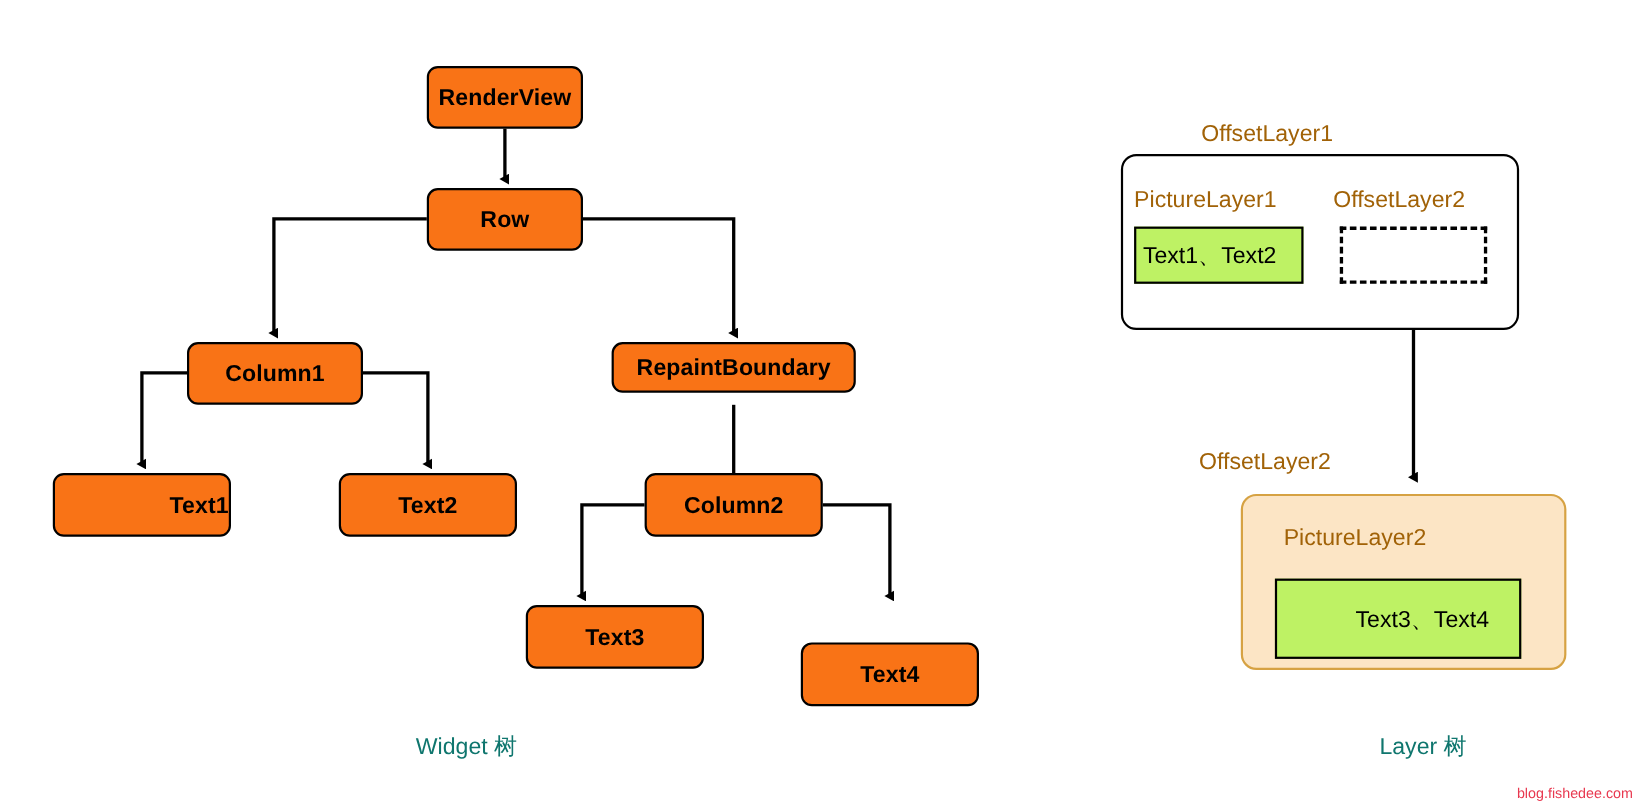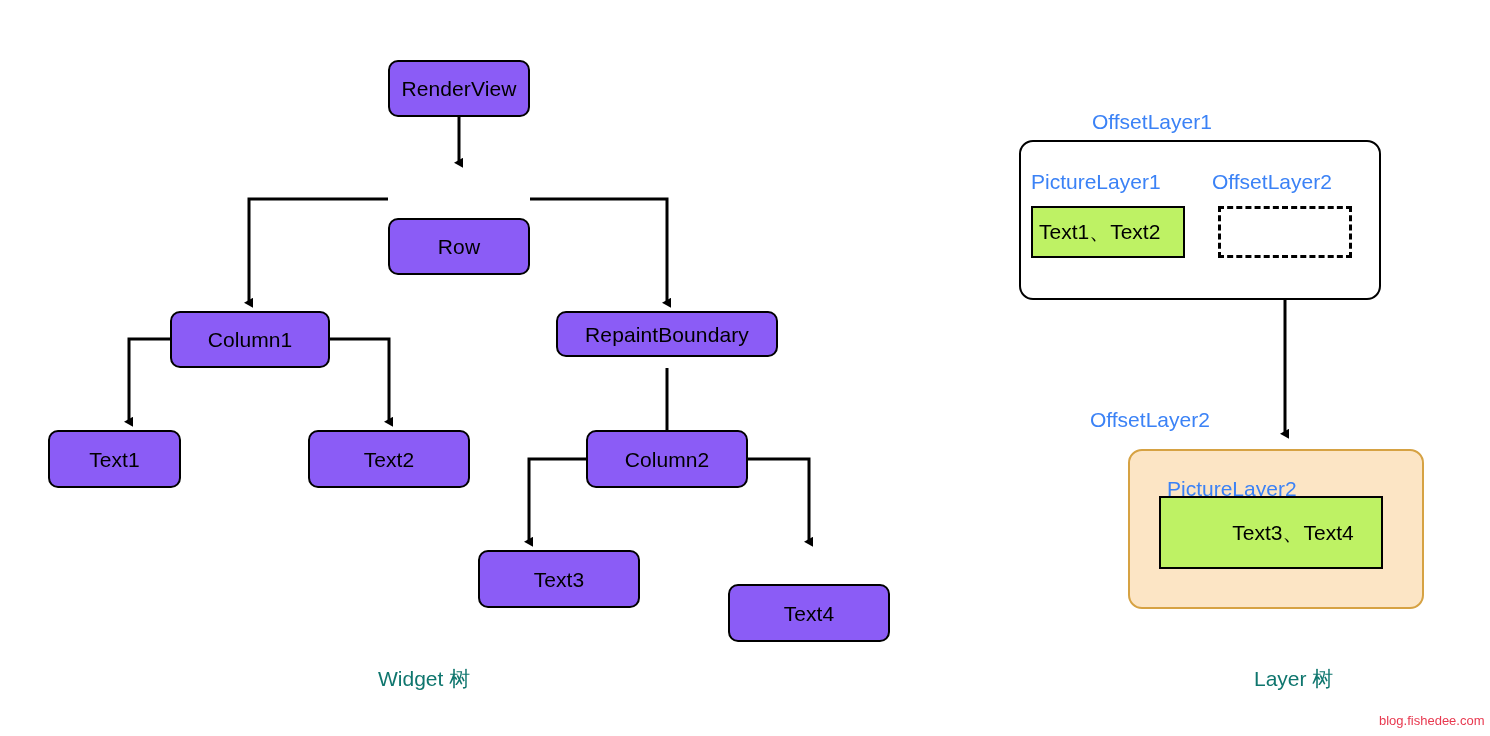--- a/index.html
+++ b/index.html
@@ -18,35 +18,36 @@
   #canvas {
     position: absolute;
     inset: 0;
     width: 1490px;
     height: 736px;
   }
   .node {
     position: absolute;
     box-sizing: border-box;
     border: 2px solid #000000;
-    background: #8b5cf6;
+    background: #f97316;
     border-radius: 10px;
     display: flex;
     align-items: center;
     justify-content: center;
     font-size: 21px;
     line-height: 1;
     letter-spacing: 0.1px;
     color: #000000;
+    font-weight: bold;
   }
   .plain-text {
     position: absolute;
     font-size: 21px;
     line-height: 1;
-    color: #3b82f6;
+    color: #a16207;
     white-space: nowrap;
     text-align: center;
   }
   .caption {
     position: absolute;
     font-size: 21px;
     line-height: 1;
     color: #0f766e;
     white-space: nowrap;
   }
@@ -123,33 +124,33 @@
 
   <polyline points="748,459 809,459 809,542" fill="none" stroke="#000000" stroke-width="3" marker-end="url(#arrowhead)"></polyline>
 
   <polyline points="1285,257 1285,434" fill="none" stroke="#000000" stroke-width="3" marker-end="url(#arrowhead)"></polyline>
 </svg>
 
 <div class="node" style="left:388px; top:60px; width:142px; height:57px;">
   <span>RenderView</span>
 </div>
 
-<div class="node" style="left:388px; top:171px; width:142px; height:57px;margin-top:47px;">
+<div class="node" style="left:388px; top:171px; width:142px; height:57px;">
   <span>Row</span>
 </div>
 
 <div class="node" style="left:170px; top:311px; width:160px; height:57px;">
   <span>Column1</span>
 </div>
 
 <div class="node" style="left:556px; top:311px; width:222px; height:46px;">
   <span>RepaintBoundary</span>
 </div>
 
-<div class="node" style="left:48px; top:430px; width:133px; height:58px;">
+<div class="node" style="left:48px; top:430px; width:162px; height:58px;justify-content:flex-end;">
   <span>Text1</span>
 </div>
 
 <div class="node" style="left:308px; top:430px; width:162px; height:58px;">
   <span>Text2</span>
 </div>
 
 <div class="node" style="left:586px; top:430px; width:162px; height:58px;">
   <span>Column2</span>
 </div>
@@ -177,19 +178,19 @@
 <div class="plain-text" style="left:1212px; top:171px;">OffsetLayer2</div>
 
 <div class="dashed-box" style="left:1218px; top:206px; width:134px; height:52px;"></div>
 
 <div class="plain-text" style="left:1090px; top:409px;">OffsetLayer2</div>
 
 <div class="layer-outer-orange" style="left:1128px; top:449px; width:296px; height:160px;"></div>
 
 <div class="plain-text" style="left:1167px; top:478px;">PictureLayer2</div>
 
-<div class="inner-box" style="left:1159px; top:496px; width:224px; height:73px;padding-left:44px;">
+<div class="inner-box" style="left:1159px; top:526px; width:224px; height:73px;padding-left:44px;">
   <span>Text3、Text4</span>
 </div>
 
 <div class="caption" style="left:1254px; top:668px;">Layer 树</div>
 
 <div class="watermark" style="left:1379px; top:713px;">blog.fishedee.com</div>
 
 </body></html>

